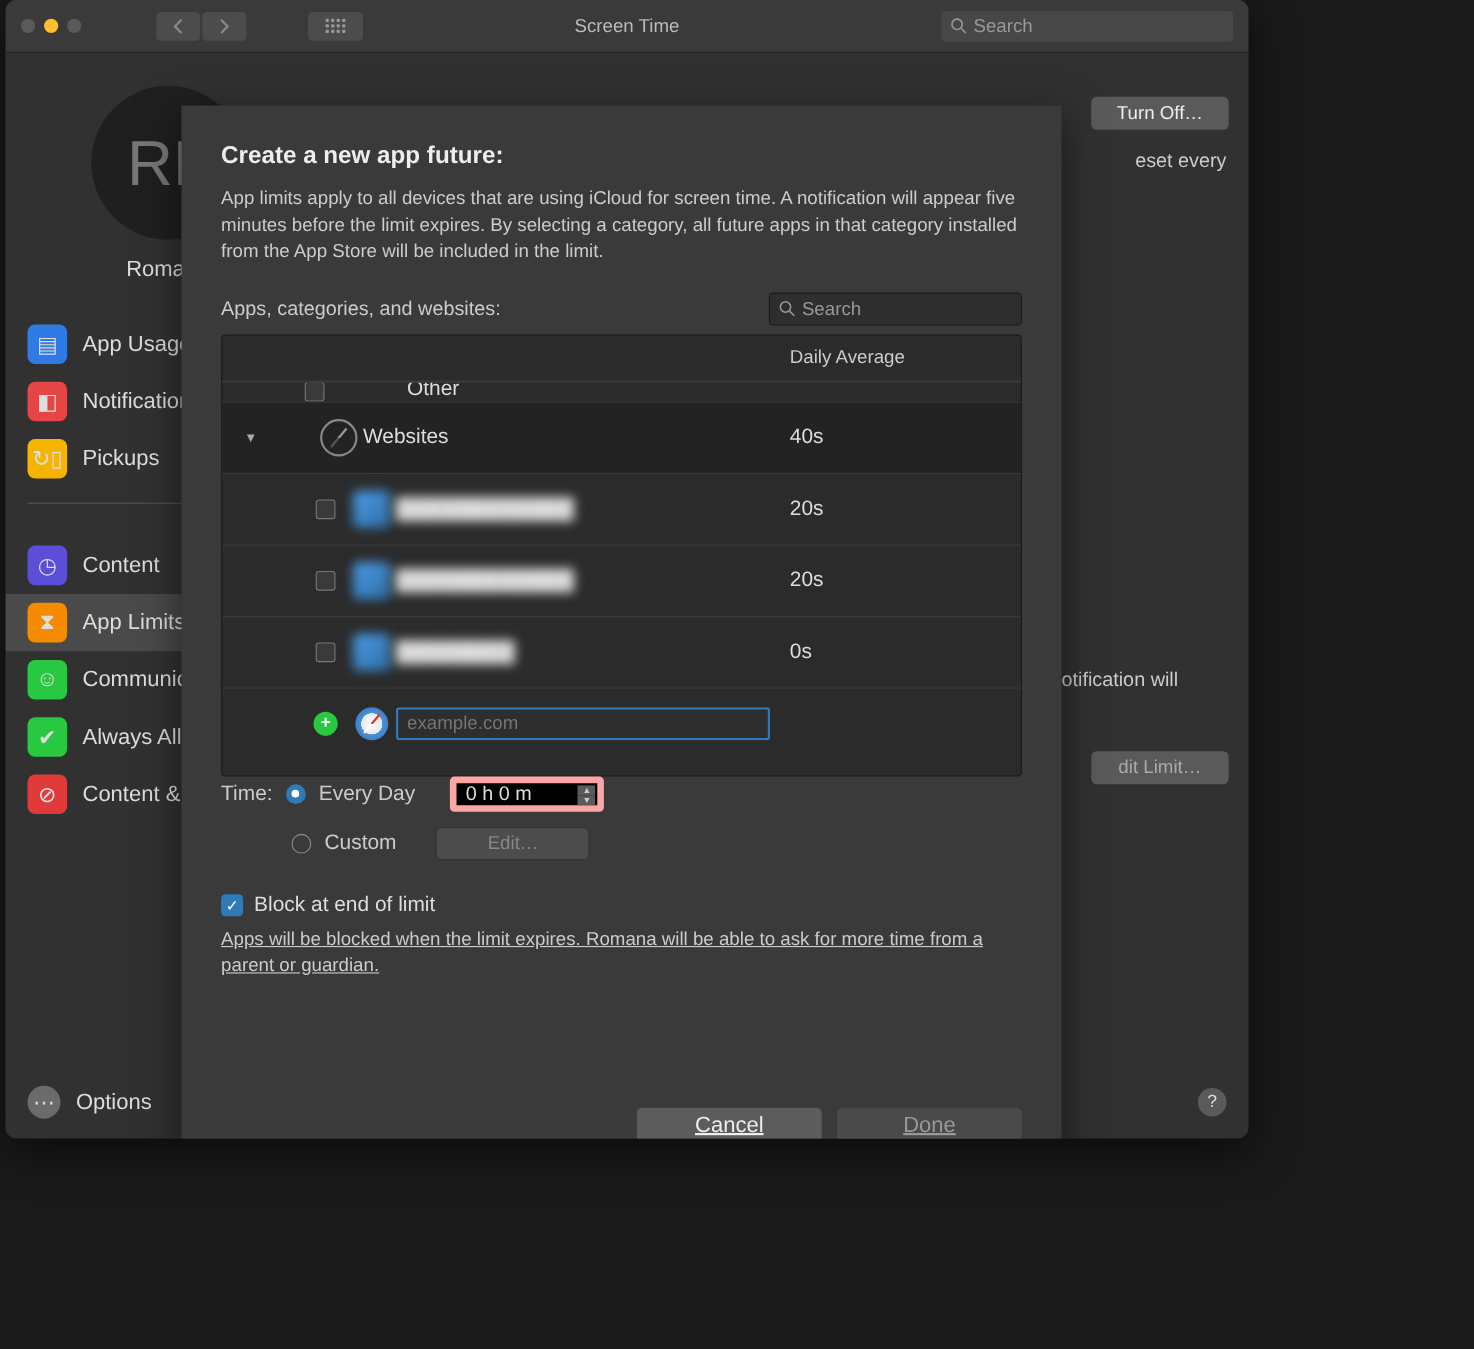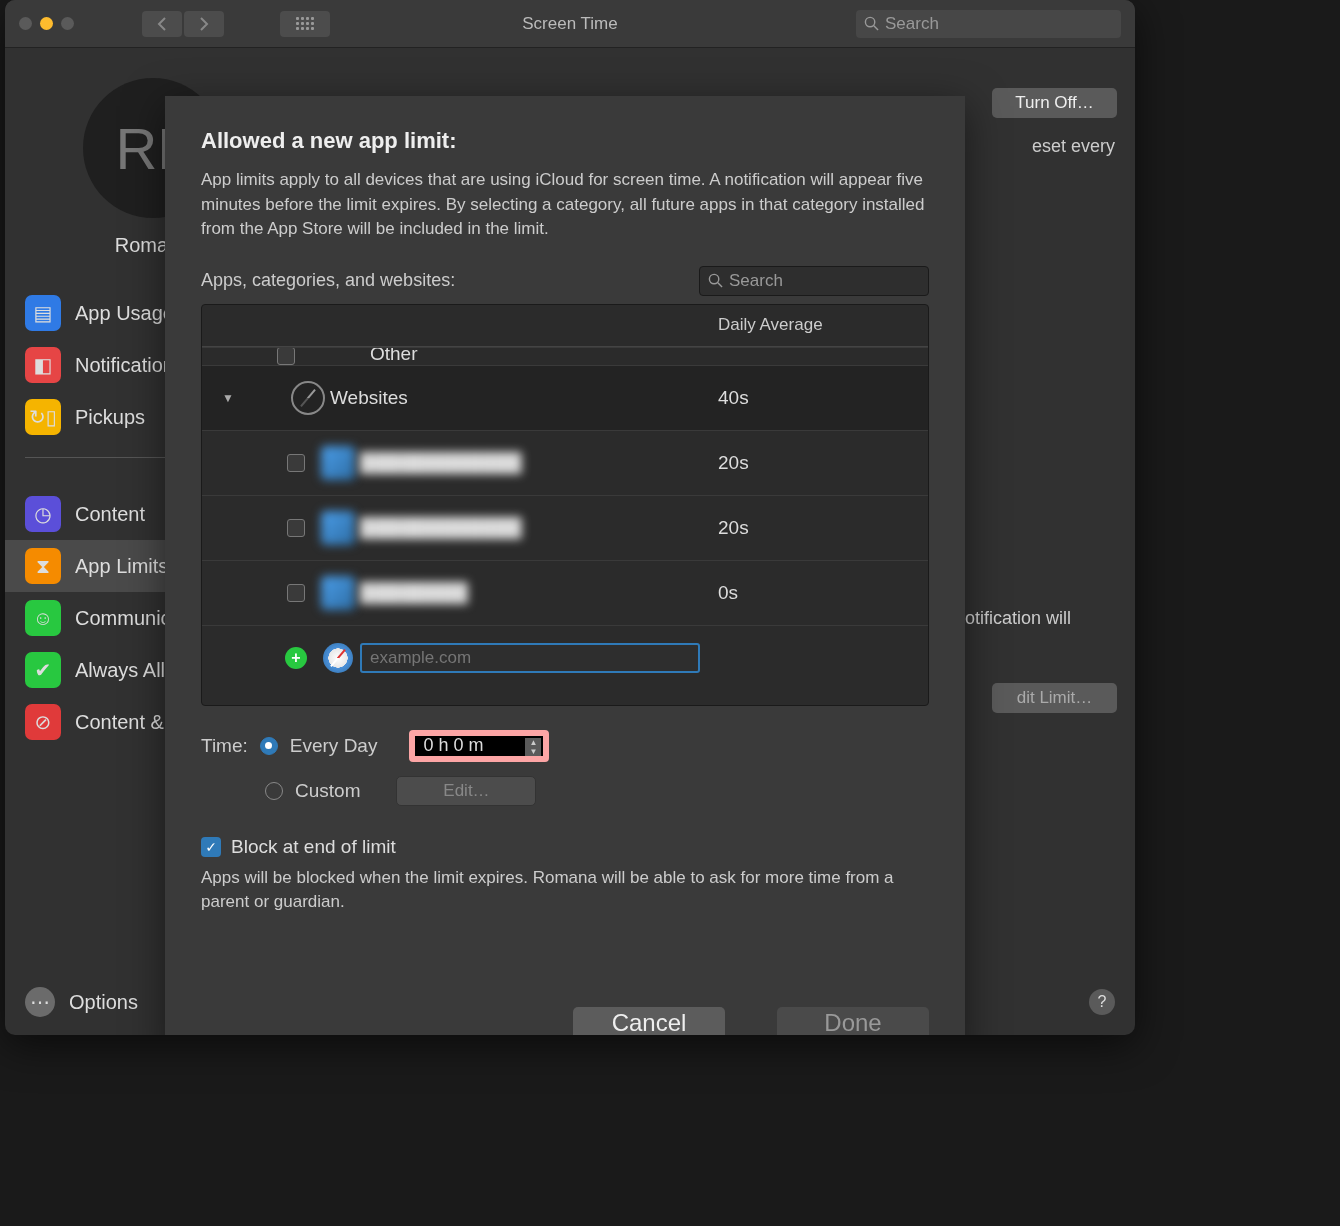--- a/index.html
+++ b/index.html
@@ -67,38 +67,38 @@
   .row.child .indent1{width:74px;}
   .pixelated{filter:blur(5px);}
   .safari-icon{width:30px;height:30px;border-radius:50%;background:radial-gradient(circle,#fff 0%,#e8e8e8 45%,#4a90d9 46%,#2e6da4 100%);position:relative;}
   .safari-icon::after{content:"";position:absolute;left:50%;top:50%;width:2px;height:22px;background:linear-gradient(#d33,#d33 50%,#fff 50%,#fff);transform:translate(-50%,-50%) rotate(40deg);}
   .compass-icon{width:34px;height:34px;border-radius:50%;border:2px solid #888;display:flex;align-items:center;justify-content:center;}
   .compass-icon::after{content:"";width:2px;height:22px;background:linear-gradient(#999,#999 50%,#555 50%);transform:rotate(40deg);}
   .web-block{width:34px;height:34px;background:linear-gradient(135deg,#4a9de8,#2e6da4);border-radius:5px;}
   .plus-btn{width:22px;height:22px;border-radius:50%;background:#28c840;color:#fff;display:flex;align-items:center;justify-content:center;font-size:16px;font-weight:700;}
   .url-input{width:340px;height:30px;background:#2e2e2e;border:2px solid #2f7ab8;border-radius:3px;padding:0 8px;color:#999;font-size:17px;outline:none;}
   
-  .time-row{display:flex;align-items:center;gap:12px;margin-top:24px;font-size:19px;color:#ccc;text-align:center;}
+  .time-row{display:flex;align-items:center;gap:12px;font-size:19px;color:#ccc;text-align:center;}
   .radio{width:18px;height:18px;border-radius:50%;border:1px solid #888;display:inline-flex;align-items:center;justify-content:center;}
   .radio.on{background:#2f7ab8;border-color:#2f7ab8;}
   .radio.on::after{content:"";width:7px;height:7px;background:#fff;border-radius:50%;}
   .time-stepper{margin-left:20px;width:140px;height:32px;background:#000000;border:6px solid #fca5a5;border-radius:4px;display:flex;align-items:center;padding:0 8px;color:#ddd;font-size:18px;position:relative;}
   .time-stepper .stepbtns{position:absolute;right:2px;top:2px;bottom:2px;width:16px;display:flex;flex-direction:column;}
   .time-stepper .stepbtns div{flex:1;background:#5a5a5a;display:flex;align-items:center;justify-content:center;font-size:8px;color:#ccc;}
   .custom-row{display:flex;align-items:center;gap:12px;margin-top:14px;font-size:19px;color:#ccc;padding-left:64px;}
   .edit-btn{width:140px;height:30px;background:#4c4c4c;border:1px solid #333;border-radius:5px;color:#888;font-size:17px;display:flex;align-items:center;justify-content:center;margin-left:24px;}
   
   .block-row{display:flex;align-items:center;gap:10px;margin-top:30px;font-size:19px;color:#ddd;}
   .checkbox{width:20px;height:20px;border-radius:4px;background:#2f7ab8;display:flex;align-items:center;justify-content:center;color:#fff;font-size:14px;}
-  .block-desc{font-size:17px;color:#ccc;margin-top:8px;line-height:1.4;}
+  .block-desc{font-size:17px;color:#ccc;margin-top:8px;line-height:1.4;text-decoration:underline;}
   
   .dlg-btns{position:absolute;bottom:22px;right:36px;display:flex;gap:14px;}
-  .dlg-btn{width:152px;height:32px;border-radius:5px;font-size:24px;display:flex;align-items:center;justify-content:center;}
+  .dlg-btn{width:168px;height:32px;border-radius:5px;font-size:20px;display:flex;align-items:center;justify-content:center;text-decoration:underline;}
   .dlg-btn.cancel{background:#5c5c5c;color:#eee;}
-  .dlg-btn.done{background:#4a4a4a;color:#999;margin-left:38px;}
+  .dlg-btn.done{background:#4a4a4a;color:#999;}
 </style>
 </head>
 <body>
 
 <div class="window">
   <div class="titlebar">
     <div class="traffic">
       <div class="dot red"></div>
       <div class="dot yellow"></div>
       <div class="dot green"></div>
@@ -193,21 +193,21 @@
 
     <div class="right-bg">
       <div class="right-btn">Turn Off…</div>
       <div class="right-text1">eset every</div>
       <div class="right-text2">otification will</div>
       <div class="right-btn2">dit Limit…</div>
       <div class="help-btn">?</div>
     </div>
 
     <div class="sheet">
-      <h2>Allowed a new app limit:</h2>
+      <h2>Create a new app future:</h2>
       <p class="desc">App limits apply to all devices that are using iCloud for screen time. A notification will appear five minutes before the limit expires. By selecting a category, all future apps in that category installed from the App Store will be included in the limit.</p>
 
       <div class="list-header-row">
         <div class="lbl">Apps, categories, and websites:</div>
         <div class="list-search">
           <svg width="15" height="15" viewBox="0 0 16 16">
               <circle cx="6.5" cy="6.5" r="5" stroke="#999" stroke-width="1.5" fill="none"></circle>
               <line x1="10.5" y1="10.5" x2="15" y2="15" stroke="#999" stroke-width="1.5"></line>
             </svg>
           <span>Search</span>

